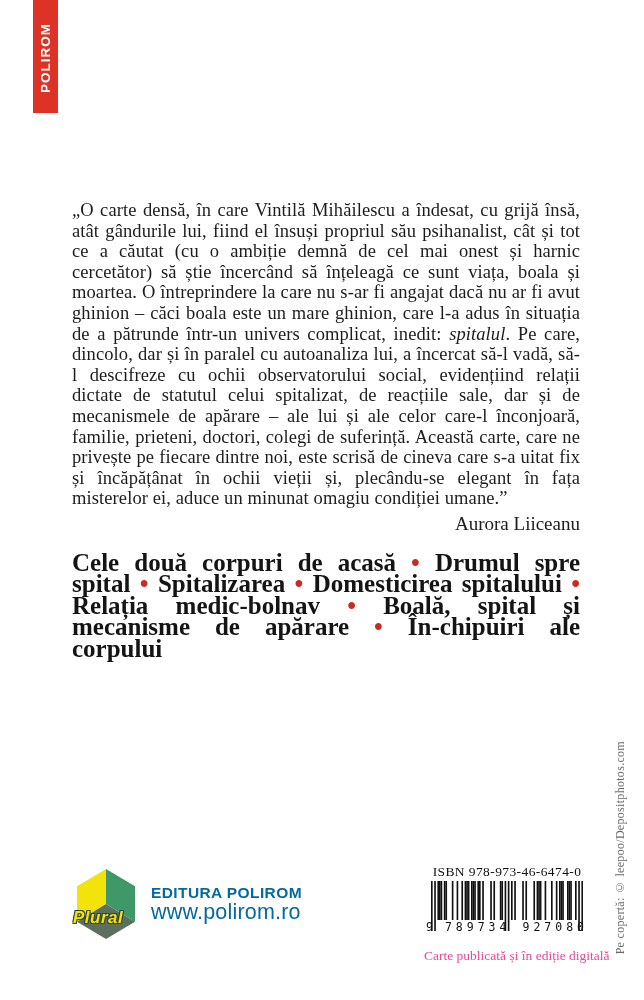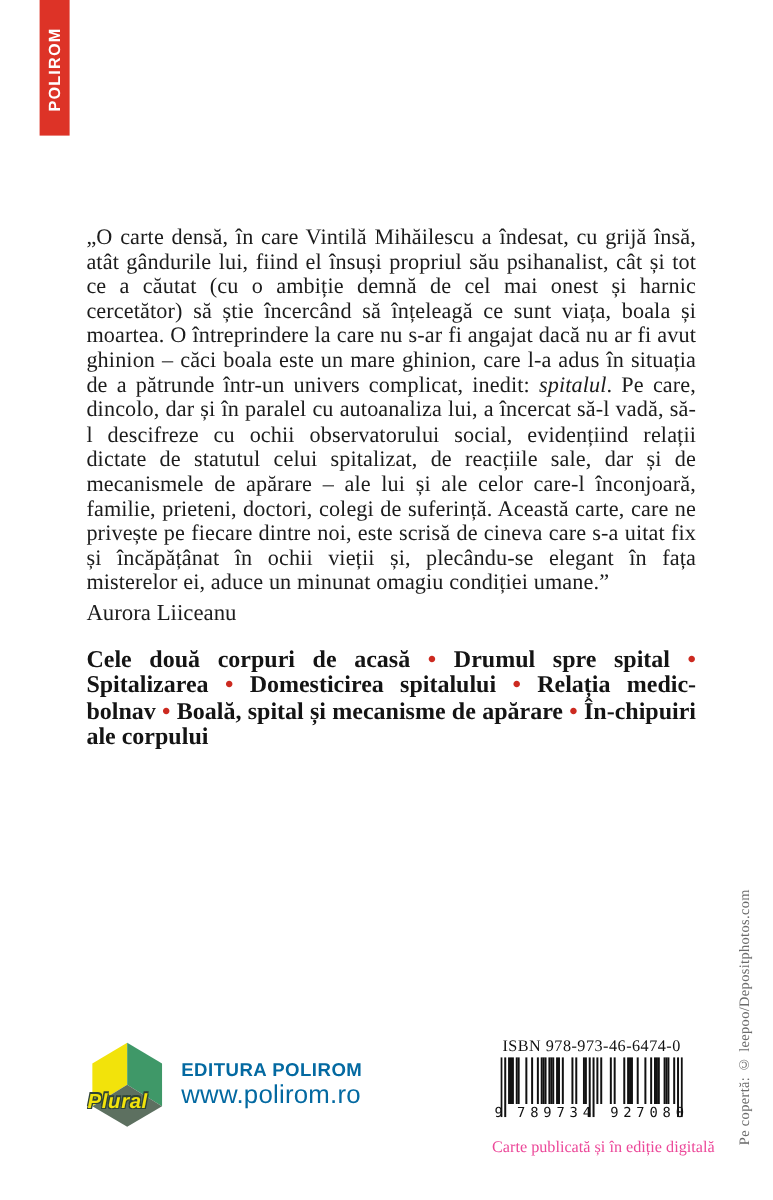--- a/index.html
+++ b/index.html
@@ -24,39 +24,39 @@
     color:#ffffff;
     font-family:"Liberation Sans", sans-serif;
     font-weight:bold;
     font-size:13.5px;
     letter-spacing:1px;
     white-space:nowrap;
     padding-bottom:2px;
   }
   
   .text-block{
-    position:absolute;left:72px;top:188px;width:508px;
+    position:absolute;left:72px;top:200px;width:508px;
   }
   .quote{
     margin:0;
     font-size:18.5px;
     line-height:20.6px;
     text-align:justify;
     letter-spacing:0.1px;
   }
   .quote .ital{font-style:italic;}
   .attribution{
     margin:4px 0 0 0;
-    text-align:left;
+    text-align:right;
     font-size:19px;
     line-height:22px;
   }
   .chapters{
     margin:17px 0 0 0;
-    font-size:20px;
+    font-size:25px;
     line-height:21.5px;
     font-weight:bold;
     text-align:justify;
     color:#141414;
   }
   .chapters .bullet{color:#cc2a20;}
   
   .imprint{
     position:absolute;left:73px;top:867px;
     display:flex;align-items:center;
@@ -75,21 +75,21 @@
   }
   .imprint-text{margin-left:12px;font-family:Liberation Sans, sans-serif;color:#0369a1;}
   .imprint-publisher{
     font-weight:bold;font-size:15.5px;letter-spacing:0.4px;line-height:17px;
   }
   .imprint-site{
     font-size:21.5px;letter-spacing:0.2px;line-height:23px;
   }
   
   .barcode-block{
-    position:absolute;left:410px;top:864px;width:166px;
+    position:absolute;left:424px;top:864px;width:166px;
     text-align:center;
   }
   .isbn-label{
     font-size:13.5px;letter-spacing:0.4px;line-height:15px;color:#111;
     white-space:nowrap;
   }
   .bars{margin:2px auto 0 auto;display:block;}
   .barcode-digits{
     display:flex;justify-content:space-between;
     font-family:"DejaVu Sans Mono", monospace;

